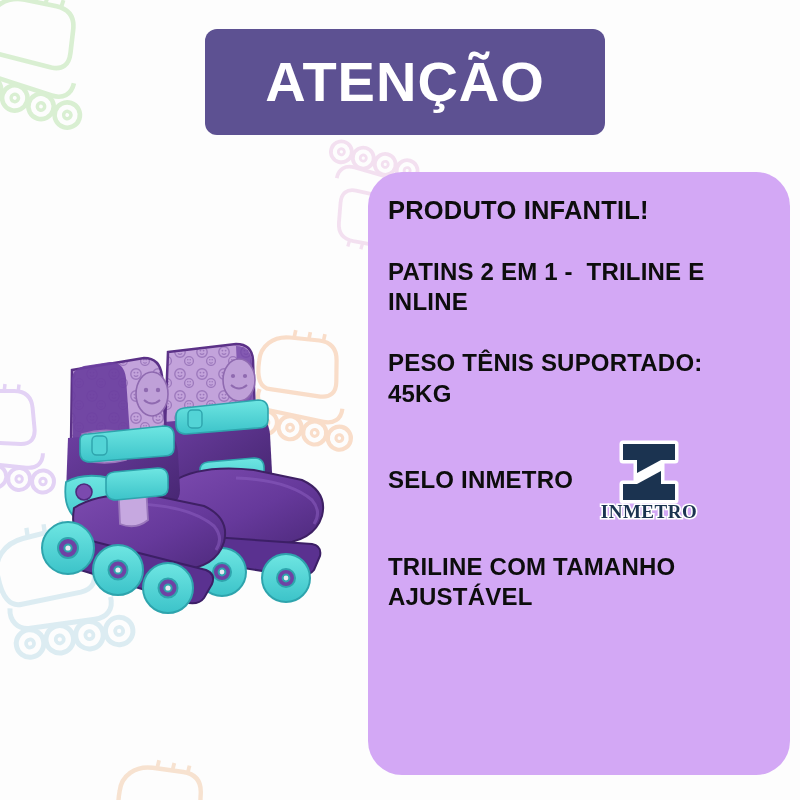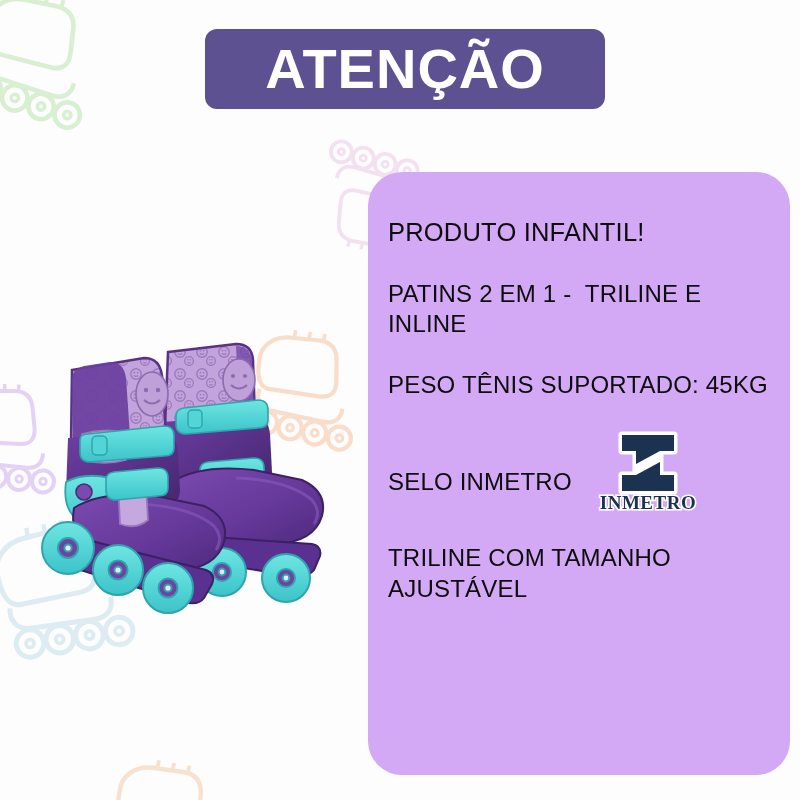--- a/index.html
+++ b/index.html
@@ -16,21 +16,21 @@
     position:absolute; inset:0;
     width:800px; height:800px;
     z-index:0;
     pointer-events:none;
   }
 
   
   #attention-banner {
     position:absolute;
     left:205px; top:29px;
-    width:400px; height:80px;
+    width:400px; height:106px;
     background:#5d5192;
     border-radius:12px;
     display:flex; align-items:center; justify-content:center;
     z-index:5;
   }
   #attention-banner .banner-text {
     color:#ffffff;
     font-size:56px;
     font-weight:bold;
     letter-spacing:1px;
@@ -43,26 +43,25 @@
     position:absolute;
     left:368px; top:172px;
     width:422px; height:603px;
     background:#d3a8f5;
     border-radius:34px;
     z-index:5;
     padding:22px 20px 0 20px;
   }
   .info-line {
     color:#0d0d0d;
-    font-weight:normal;
+    font-weight:bold;
     font-size:24px;
     line-height:1.28;
     letter-spacing:0.2px;
     white-space:pre-wrap;
-    margin-top:22px;
   }
   .blk { margin-bottom:30px; }
   .blk:last-child { margin-bottom:0; }
 
   .title-line { font-size:25.5px; }
 
   
   .seal-row { display:flex; align-items:center; gap:24px; }
   .seal-row .info-line { flex:0 0 auto; }
 

